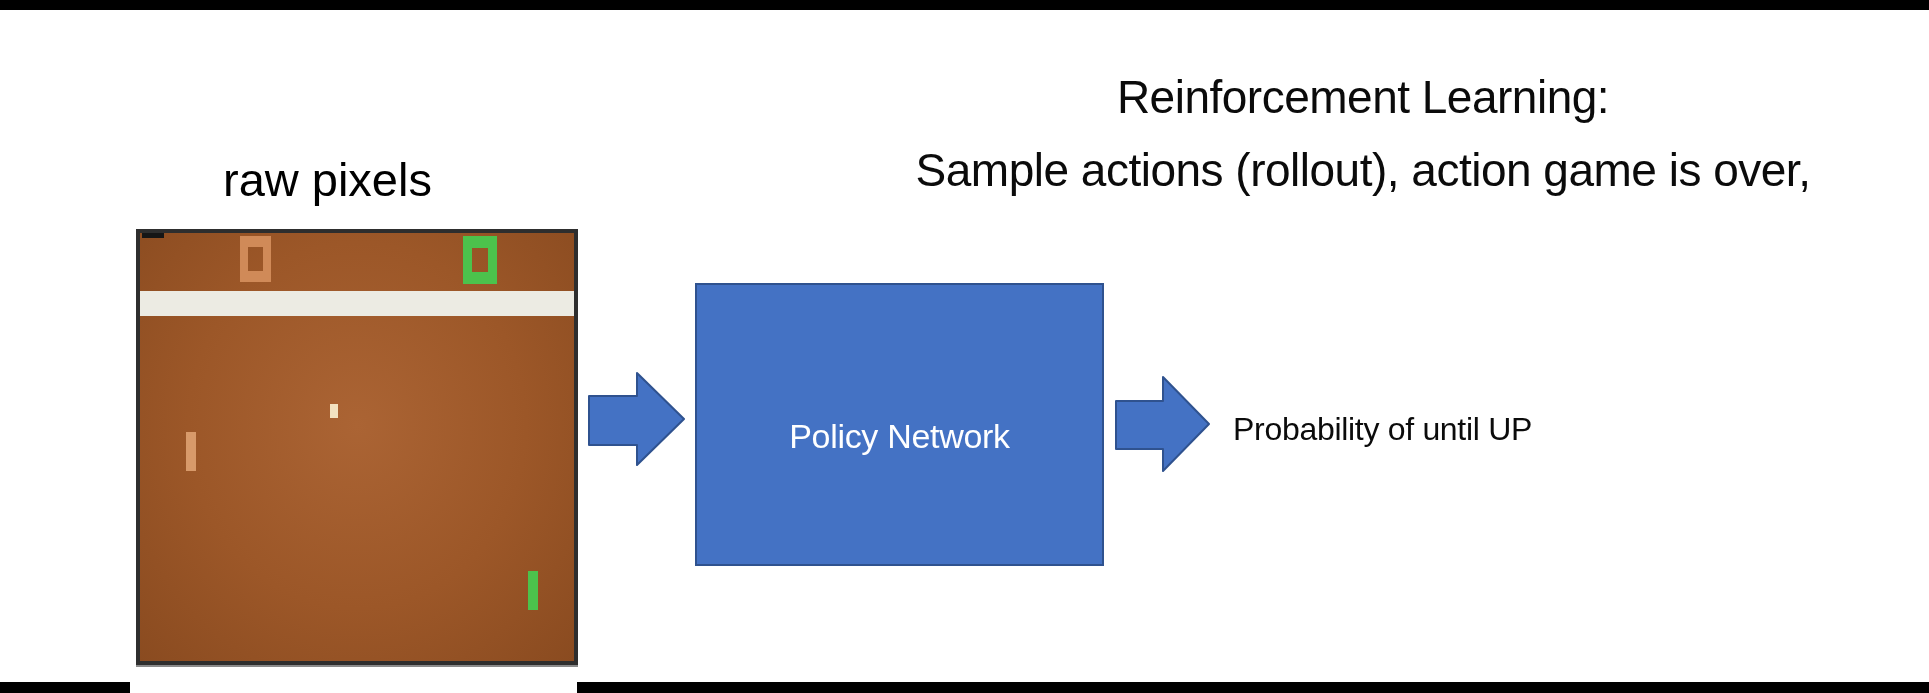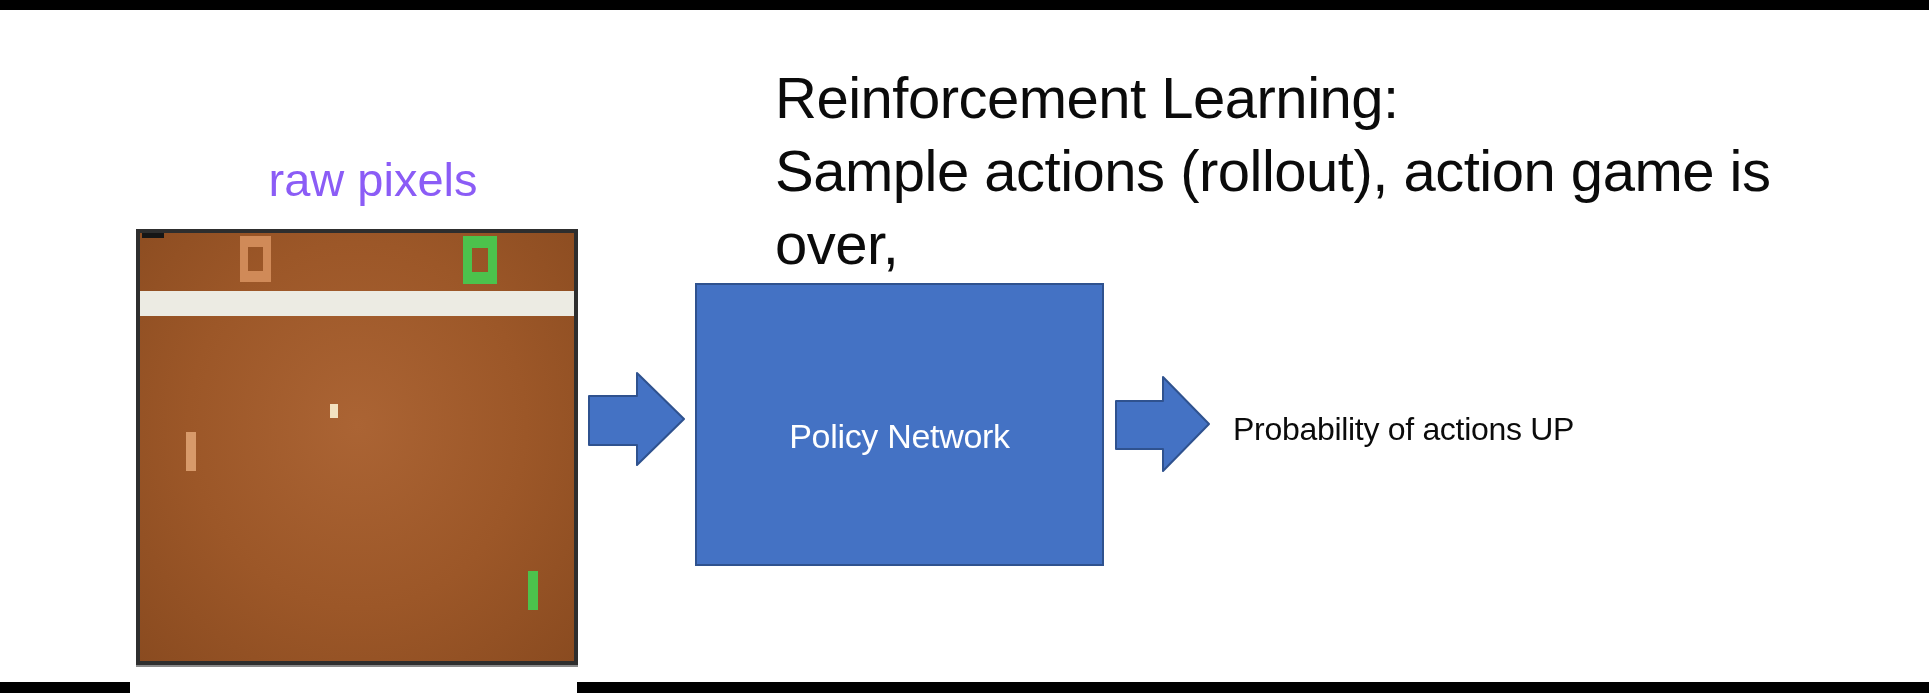--- a/index.html
+++ b/index.html
@@ -10,29 +10,29 @@
   .abs{position:absolute;}
 
   
   .bar{background:#000;}
   #top-bar{left:0;top:0;width:1929px;height:10px;}
   #bottom-bar-left{left:0;top:682px;width:130px;height:11px;}
   #bottom-bar-right{left:577px;top:682px;width:1352px;height:11px;}
 
   
   #headline{
-    left:775px;top:61px;width:1100px;
-    text-align:left;font-size:58px;line-height:73px;
+    left:813px;top:61px;width:1100px;
+    text-align:center;font-size:46px;line-height:73px;
     letter-spacing:-0.5px;color:#0b0b0b;
   }
 
   
   #raw-pixels-label{
-    left:223px;top:152px;width:300px;text-align:center;
-    font-size:47px;line-height:56px;color:#8b5cf6;
+    left:223px;top:152px;width:300px;
+    font-size:47px;line-height:56px;color:#000000;
   }
 
   
   #game-frame{
     left:136px;top:229px;width:434px;height:428px;
     border:4px solid #2e2e2e;
     background:radial-gradient(ellipse at 50% 45%, #ab6434 0%, #9c5728 55%, #8a4b20 100%);
     box-shadow:0 2px 0 #8a8a8a;
   }
   #game-notch{left:2px;top:0;width:22px;height:5px;background:#161616;}
@@ -91,13 +91,13 @@
 </svg>
 
 <div id="policy-box" class="abs">
   <span id="policy-label">Policy Network</span>
 </div>
 
 <svg id="arrow-out" class="abs" width="97" height="98" viewBox="0 0 97 98">
   <polygon points="1,26 48,26 48,2 94,49 48,96 48,74 1,74" fill="#4472C4" stroke="#2f528f" stroke-width="2" stroke-linejoin="round"></polygon>
 </svg>
 
-<div id="output-label" class="abs">Probability of actions UP</div>
+<div id="output-label" class="abs">Probability of until UP</div>
 
 </body></html>

